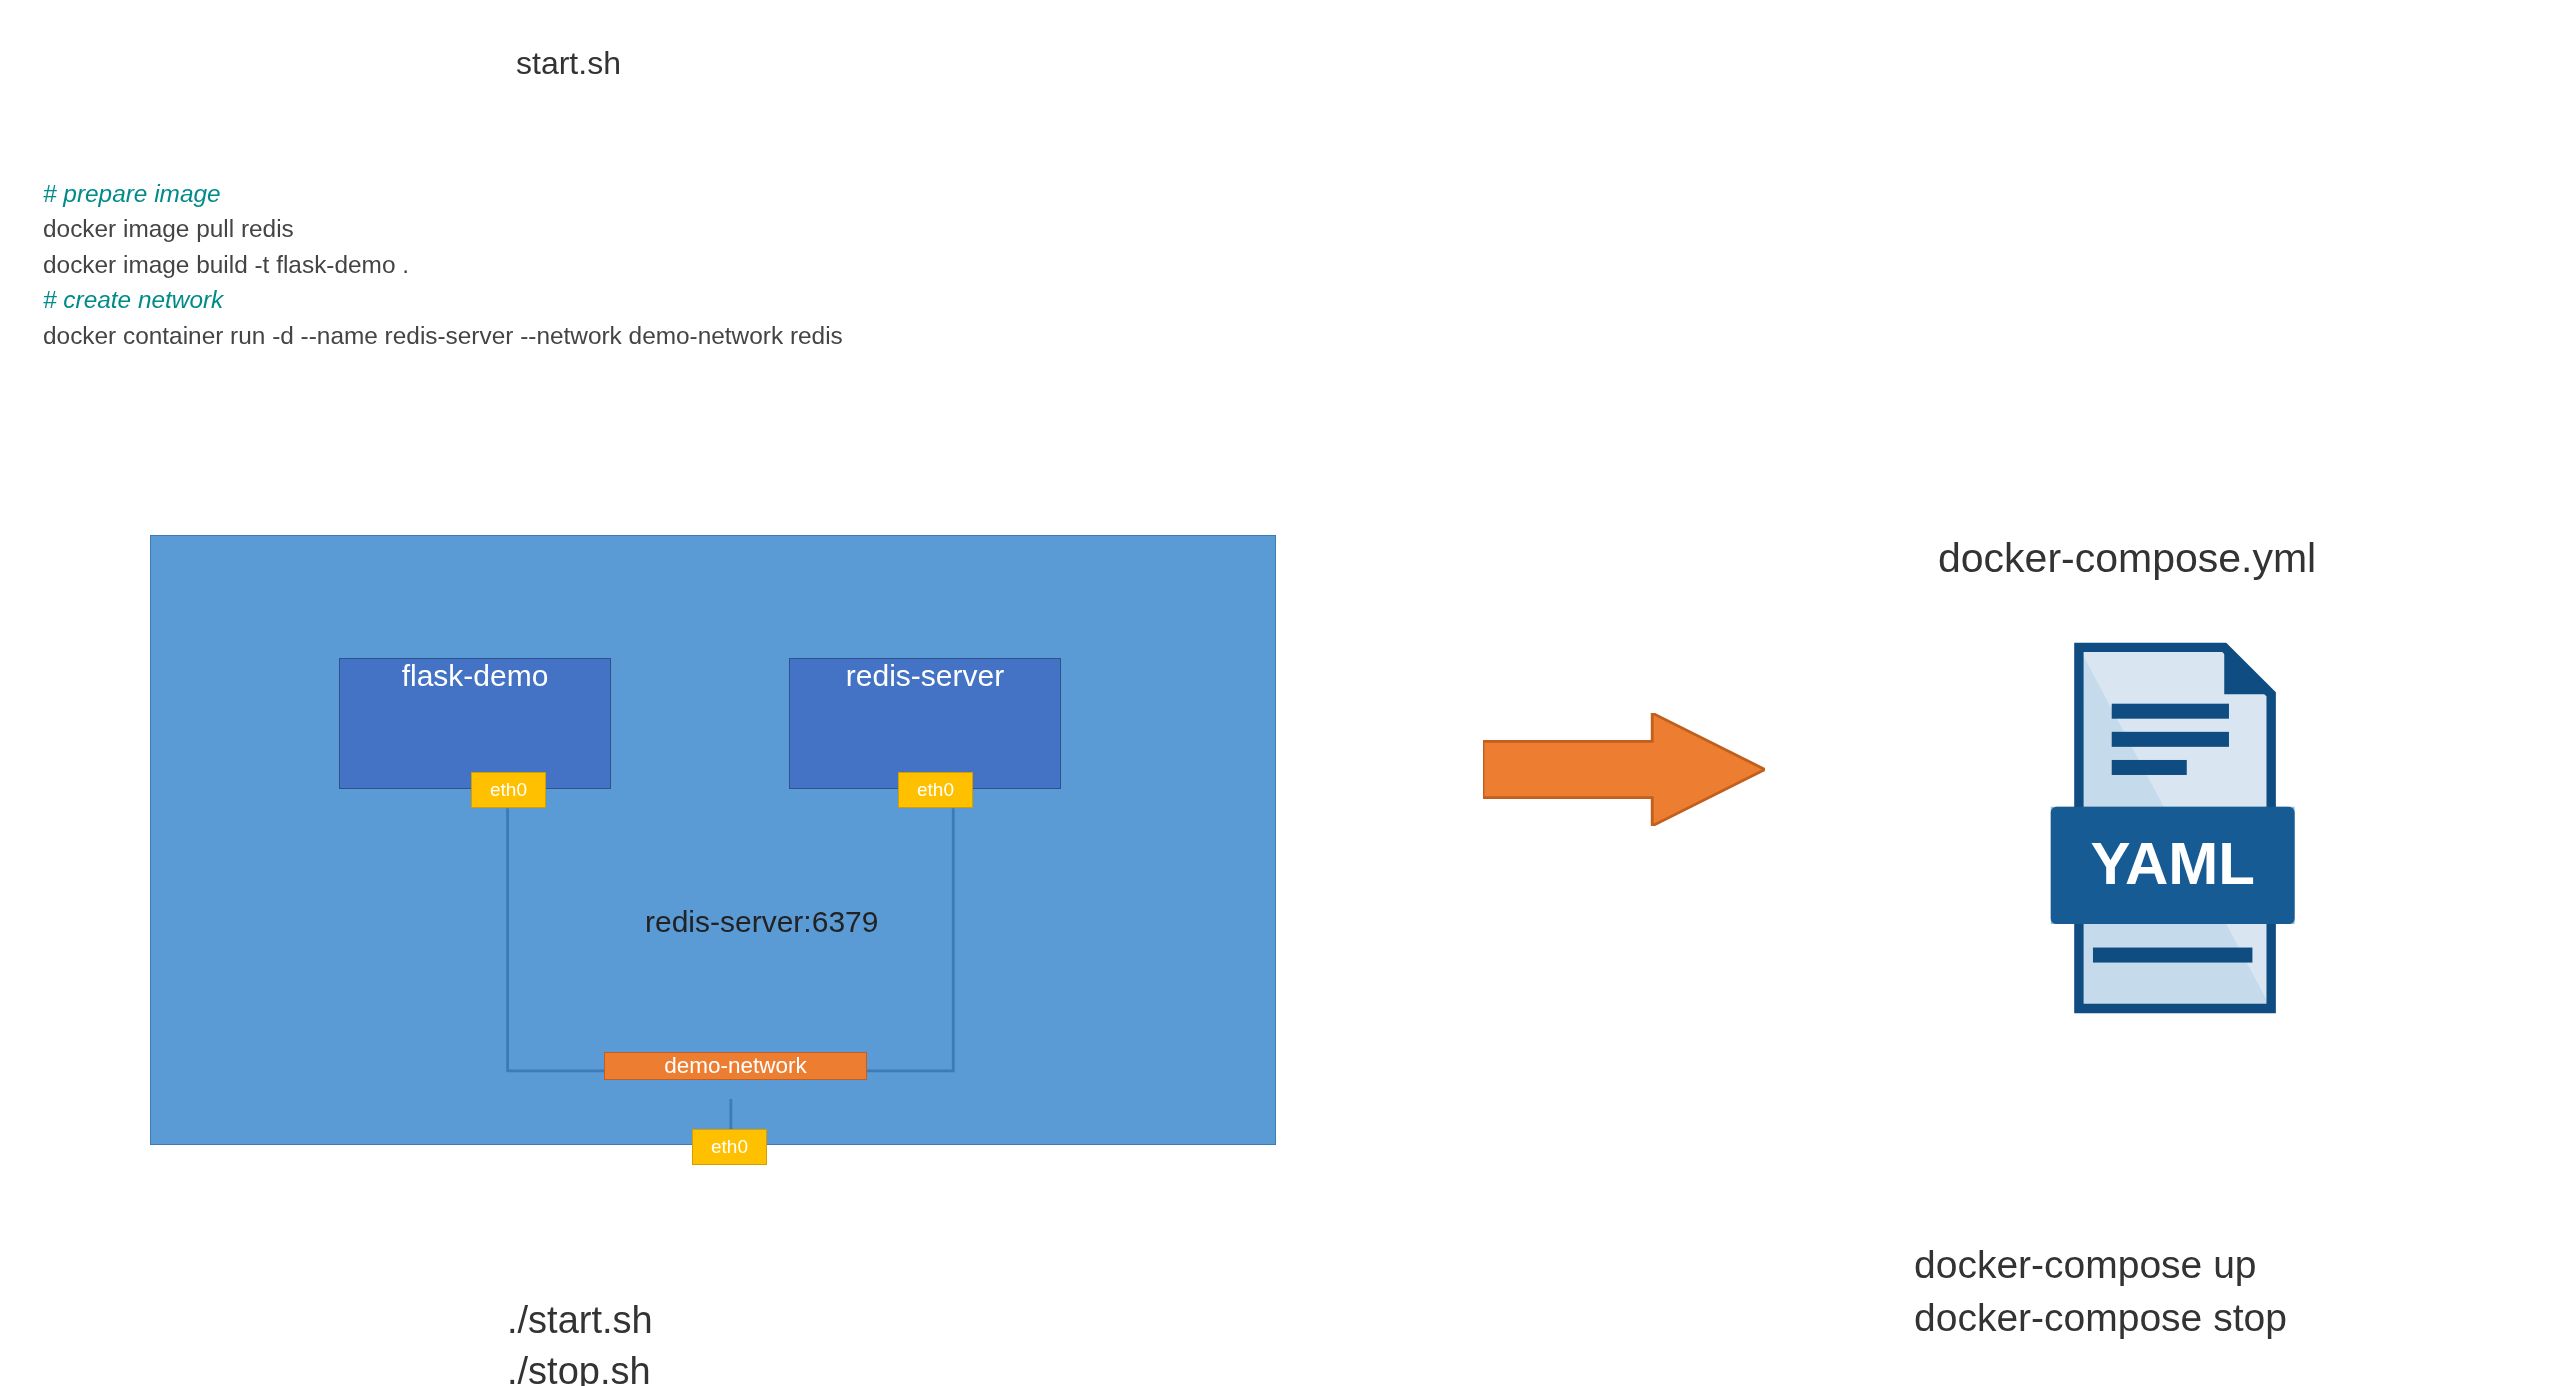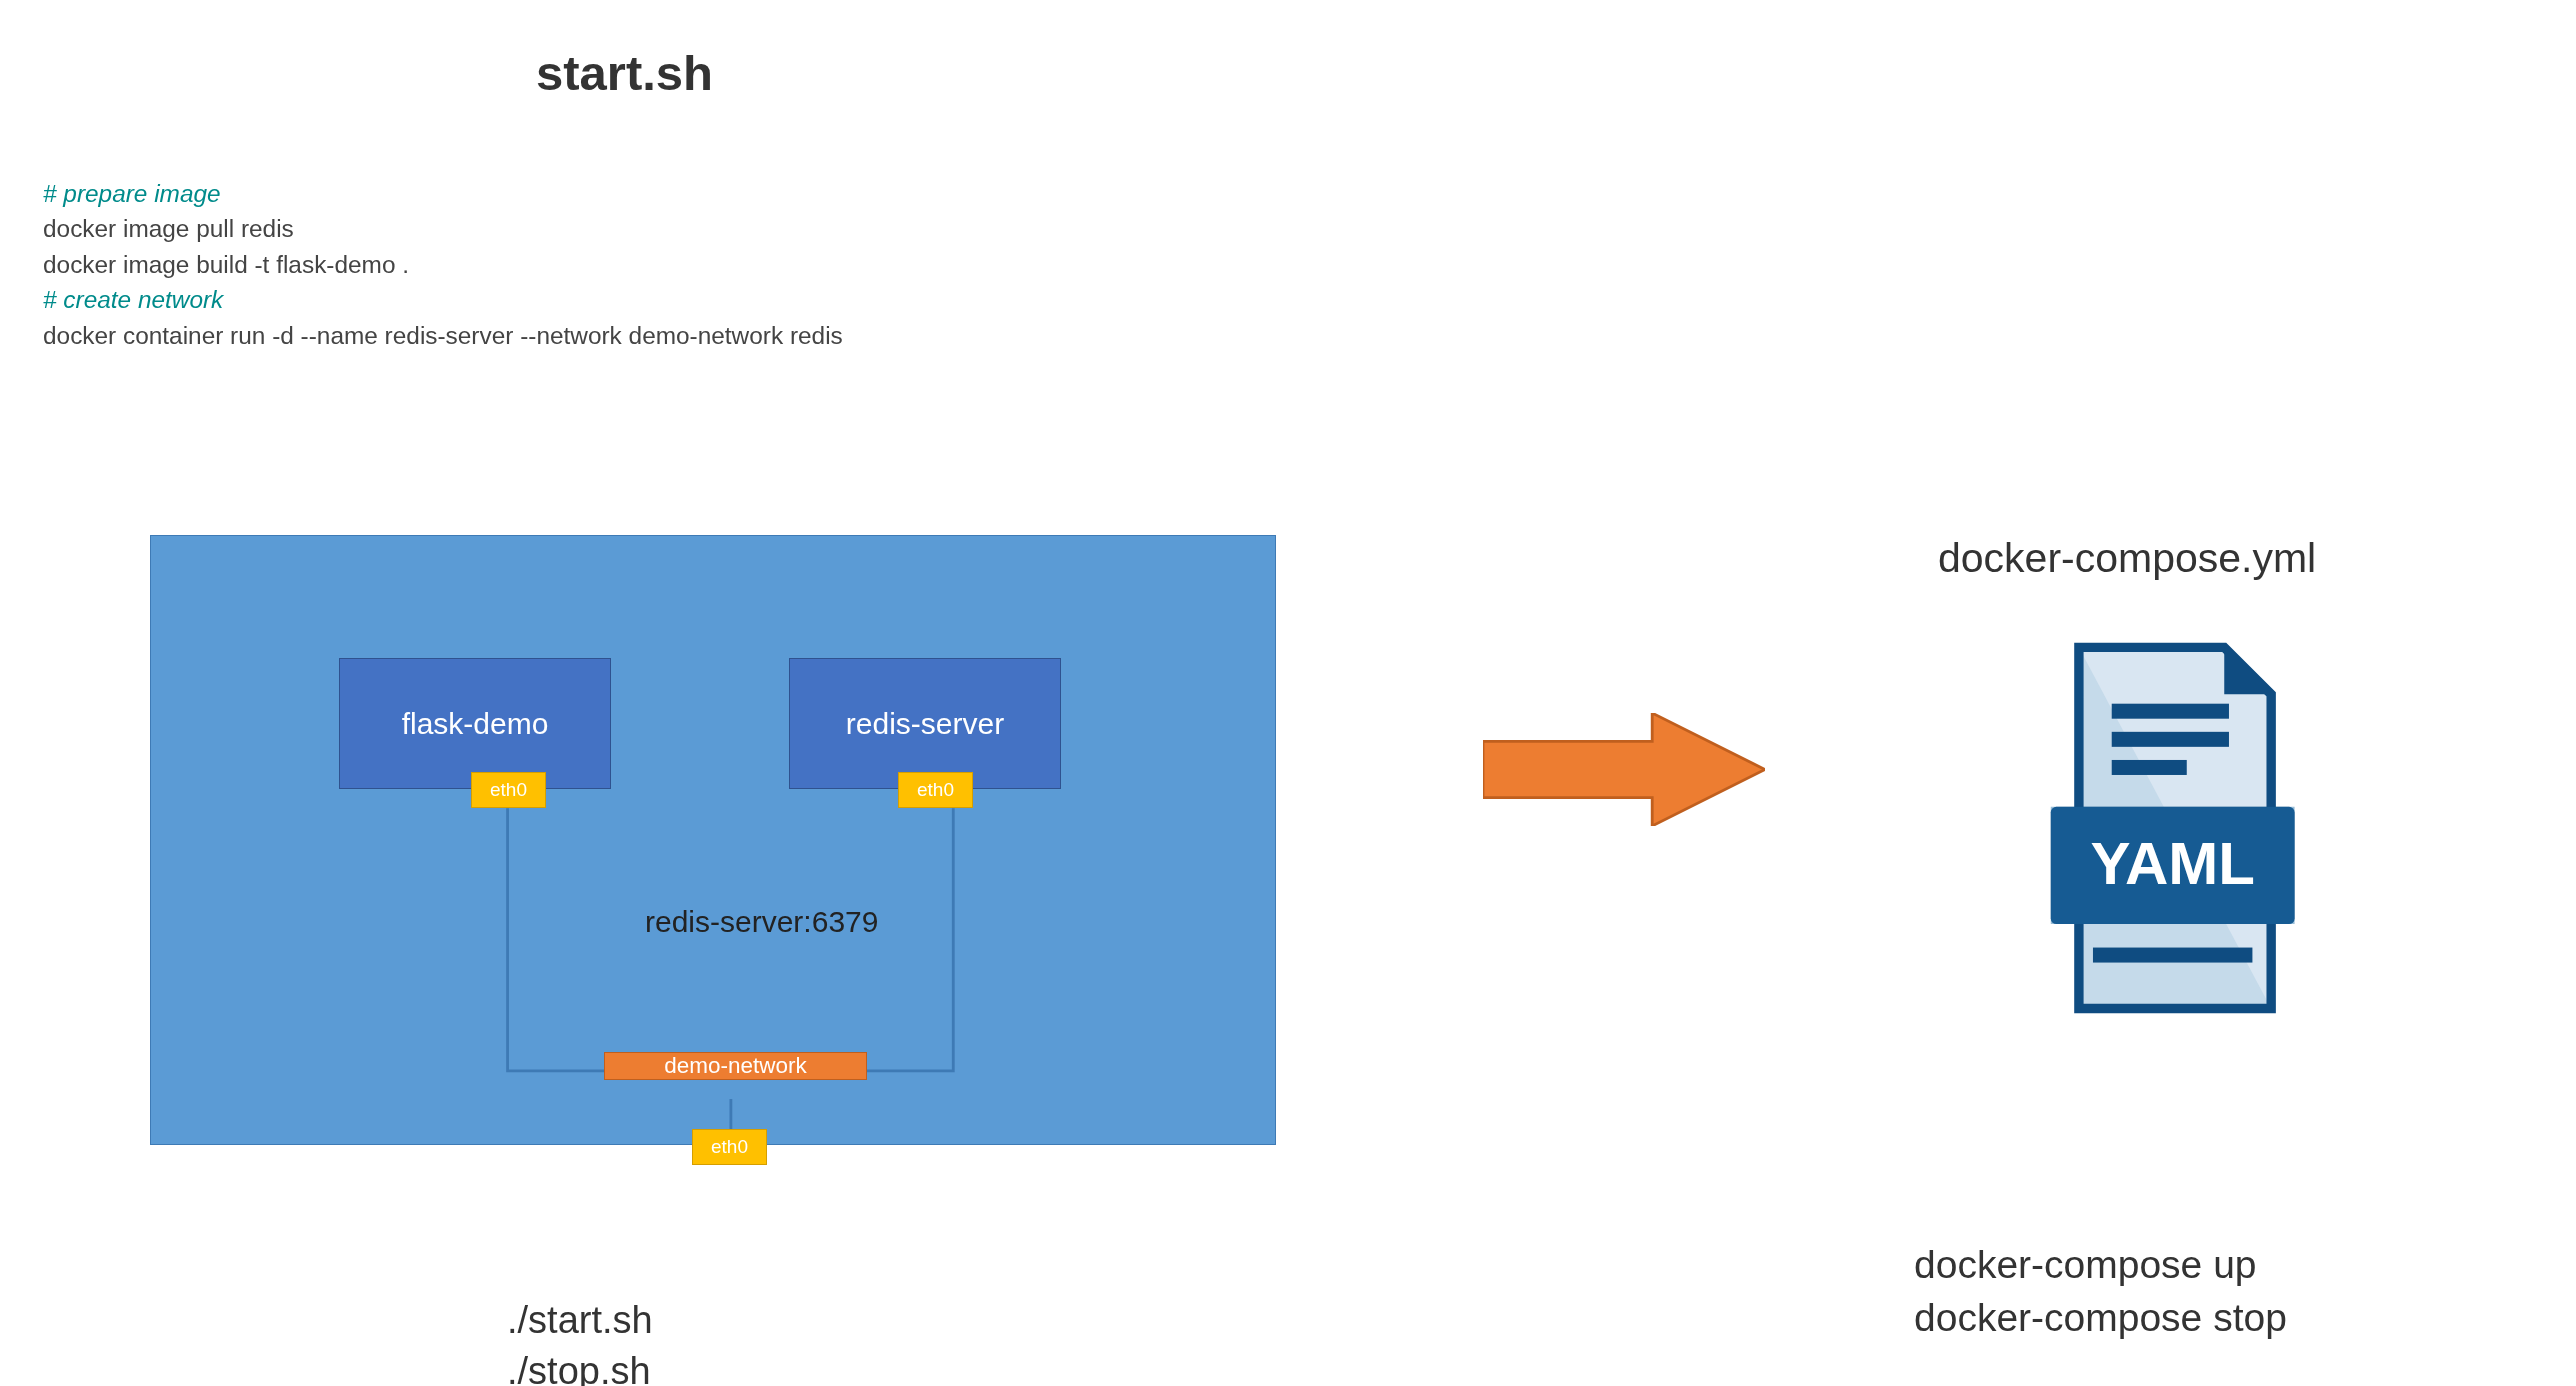--- a/index.html
+++ b/index.html
@@ -6,24 +6,24 @@
   body {
     width: 2576px;
     height: 1386px;
     background: #fff;
     font-family: Arial, Helvetica, sans-serif;
     position: relative;
     color: #333;
   }
   .title {
     position: absolute;
-    left: 536px;
+    left: 516px;
     top: 45px;
-    font-size: 49px;
-    font-weight: 700;
+    font-size: 32px;
+    font-weight: 400;
     color: #333;
   }
   .script-block {
     position: absolute;
     left: 43px;
     top: 176px;
     font-size: 24.4px;
     line-height: 1.45;
     color: #444;
   }
@@ -42,21 +42,20 @@
     border: 1.9px solid #3e7ab5;
   }
   .container-box {
     position: absolute;
     width: 272px;
     height: 131px;
     background: #4472c4;
     border: 1.9px solid #2f528f;
     color: #fff;
     display: flex;
-    align-items: center;
     justify-content: center;
     font-size: 30px;
     font-weight: 300;
   }
   .container-flask { left: 188px; top: 122px; }
   .container-redis { left: 638px; top: 122px; }
   .eth-badge {
     position: absolute;
     width: 75px;
     height: 36px;

